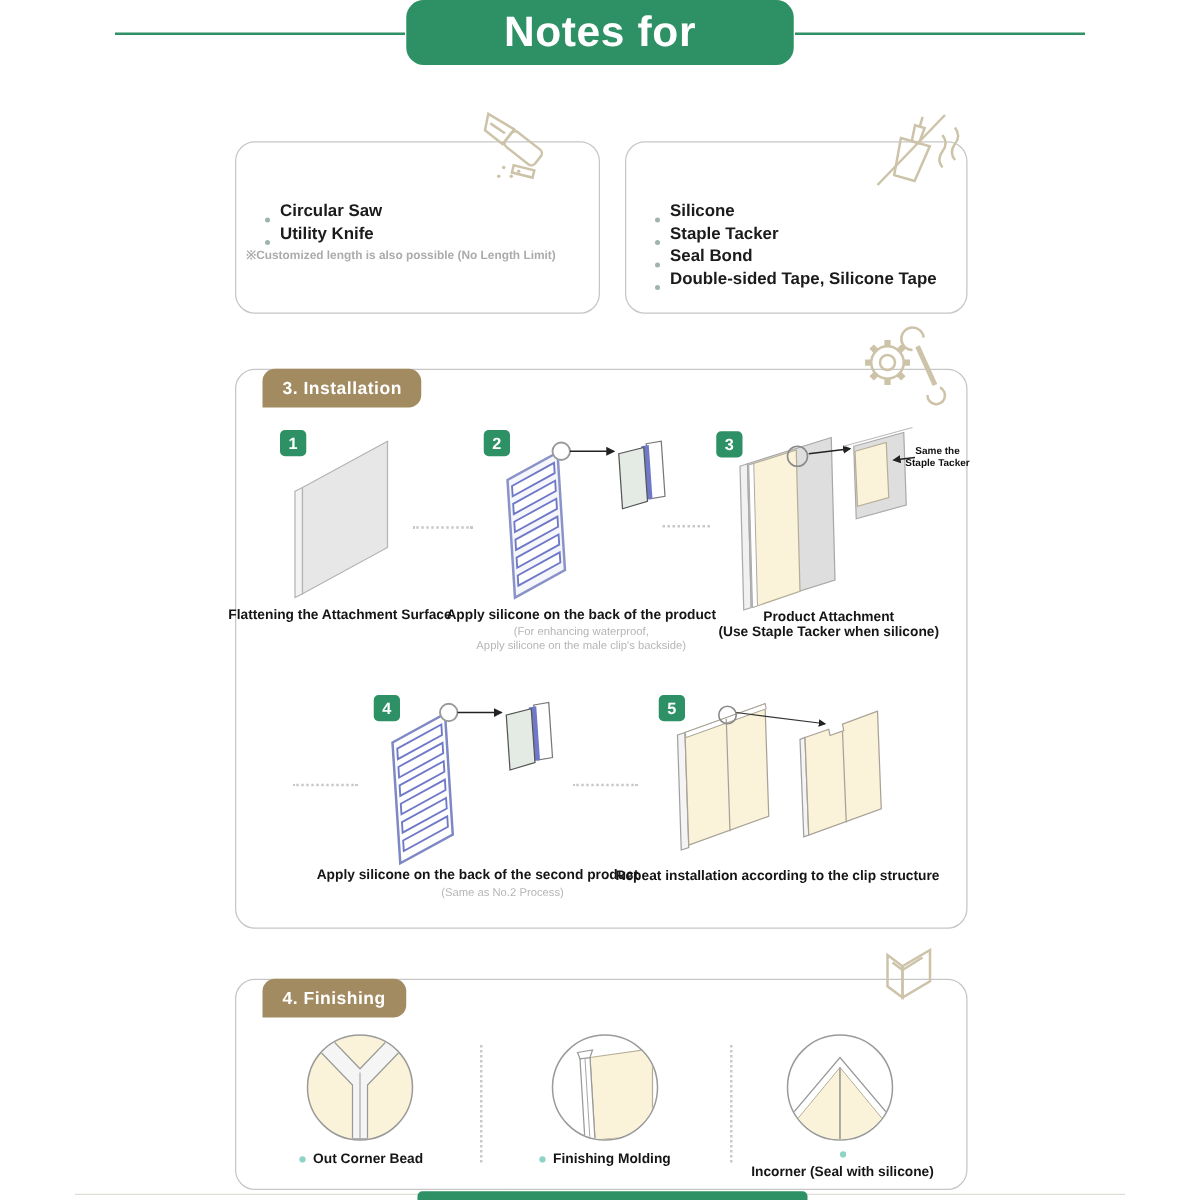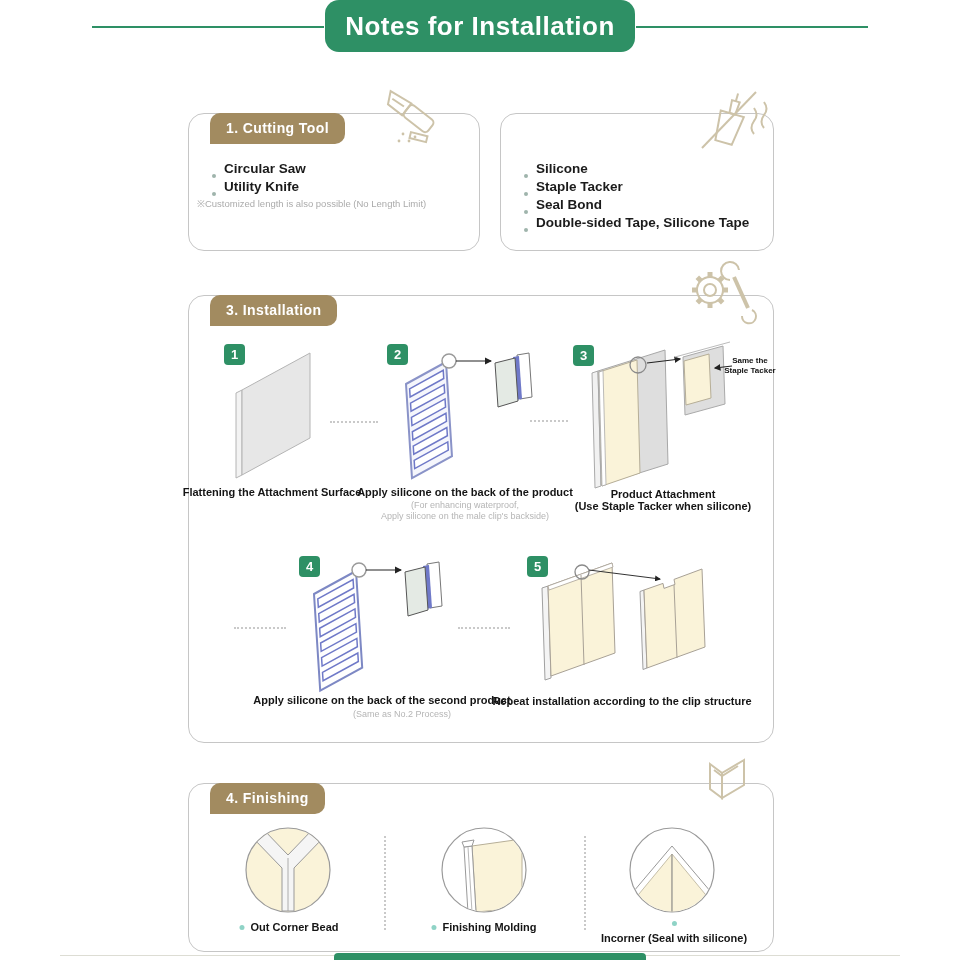--- a/index.html
+++ b/index.html
@@ -4,21 +4,21 @@
 <style>
   html,body{margin:0;padding:0;background:#fff;}
   .canvas{position:relative;width:960px;height:960px;background:#fff;
           font-family:"Liberation Sans",sans-serif;overflow:hidden;}
 
   
   .hline{position:absolute;top:26px;height:2px;background:#2e9065;}
   .hline.left{left:92px;width:232px;}
   .hline.right{left:636px;width:232px;}
   .banner{position:absolute;left:325px;top:0;width:310px;height:52px;background:#2e9065;
-          border-radius:14px;color:#fff;font-size:26px;font-weight:bold;text-align:center;
+          border-radius:14px;color:#fff;font-size:34px;font-weight:bold;text-align:center;
           line-height:52px;letter-spacing:.5px;}
 
   
   .box{position:absolute;background:#fff;border:1px solid #c6c6c6;border-radius:16px;}
   #box-cutting{left:188px;top:113px;width:290px;height:136px;}
   #box-adhesive{left:500px;top:113px;width:272px;height:136px;}
   #box-install{left:188px;top:295px;width:584px;height:446px;}
   #box-finish{left:188px;top:783px;width:584px;height:167px;}
 
   .sec-label{position:absolute;background:#a28b60;color:#fff;font-weight:bold;font-size:14px;
@@ -29,21 +29,21 @@
   #lbl-install{left:210px;top:295px;}
   #lbl-finish{left:210px;top:783px;}
 
   
   .tool-list{position:absolute;margin:0;padding:0;list-style:none;z-index:2;}
   #list-cutting{left:212px;top:160px;}
   #list-adhesive{left:524px;top:160px;}
   .tool-list li{display:flex;align-items:flex-end;gap:8px;font-size:13.5px;font-weight:bold;
                 color:#1b1b1b;line-height:18px;}
   .bdot{width:4px;height:4px;border-radius:50%;background:#9fb4ac;flex:0 0 auto;}
-  .note{position:absolute;left:197px;top:197px;font-size:9.5px;color:#ababab;z-index:2;}
+  .note{position:absolute;left:197px;top:197px;font-size:9.5px;color:#ababab;z-index:2;font-weight:bold;}
 
   
   .icon{position:absolute;z-index:4;}
   #icon-knife{left:374px;top:88px;}
   #icon-silicone{left:694px;top:84px;}
   #icon-gear{left:678px;top:258px;}
   #icon-corner{left:698px;top:752px;}
 
   
   .badge{position:absolute;width:21px;height:21px;background:#2e9065;border-radius:4px;
@@ -83,21 +83,20 @@
 </head>
 <body>
 
 <div class="canvas">
 
   <div class="hline left"></div>
   <div class="banner">Notes for Installation</div>
   <div class="hline right"></div>
 
   <div class="box" id="box-cutting"></div>
-  <div class="sec-label" id="lbl-cutting">1. Cutting Tool</div>
   <svg class="icon" id="icon-knife" width="70" height="62" viewBox="0 0 70 62">
     <g stroke="#cdc3a9" stroke-width="2" fill="none" transform="rotate(38 33 26)">
       <rect x="30" y="15" width="30" height="15" rx="4"></rect>
       <polygon points="6,18 30,15 30,30 12,30"></polygon>
       <line x1="12" y1="23" x2="26" y2="22"></line>
     </g>
     <rect x="36" y="46" width="17" height="6" transform="rotate(14 44 49)" stroke="#cdc3a9" stroke-width="2" fill="none"></rect>
     <g fill="#cdc3a9">
       <circle cx="29" cy="46" r="1.4"></circle>
         <circle cx="35" cy="53" r="1.4"></circle>

